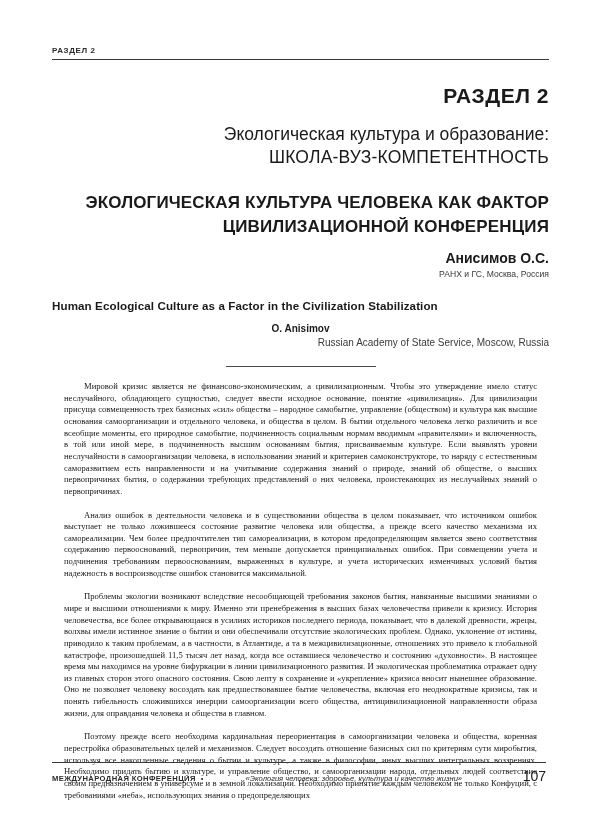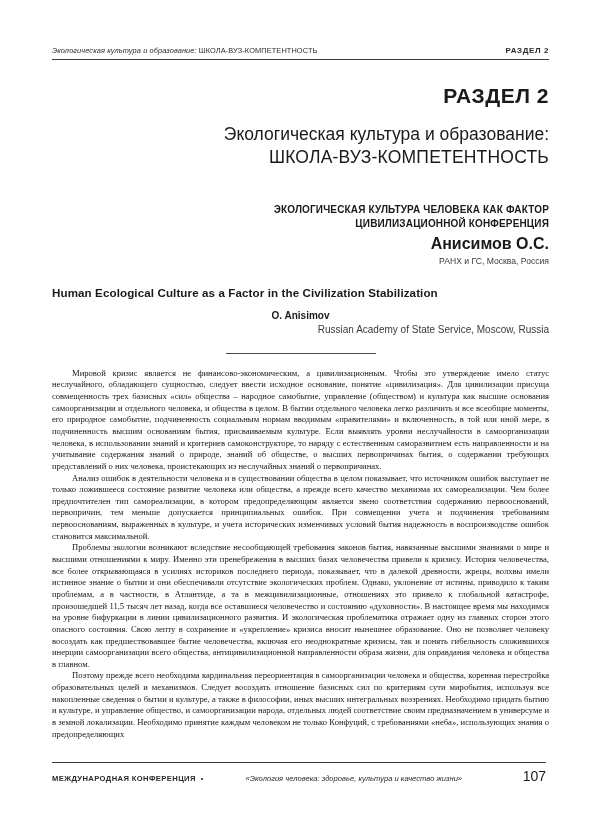--- a/index.html
+++ b/index.html
@@ -66,34 +66,34 @@
     margin-bottom: 4px;
   }
   .sect-title .l2 {
     display: block;
     font-size: 17.5px;
     letter-spacing: 0.2px;
   }
 
   
   .art-title-ru {
-    margin-top: 34px;
-    text-align: right;
-    font-family: "Liberation Sans", sans-serif;
-    font-weight: bold;
-    font-size: 10px;
+    margin-top: 22px;
+    text-align: right;
+    font-family: "Liberation Sans", sans-serif;
+    font-weight: bold;
+    font-size: 17px;
     line-height: 1.38;
     letter-spacing: 0.15px;
   }
   .authors-ru {
-    margin-top: 4px;
-    text-align: right;
-    font-family: "Liberation Sans", sans-serif;
-    font-weight: bold;
-    font-size: 16px;
+    margin-top: 12px;
+    text-align: right;
+    font-family: "Liberation Sans", sans-serif;
+    font-weight: bold;
+    font-size: 14px;
   }
   .affil-ru {
     margin-top: 3px;
     text-align: right;
     font-family: "Liberation Sans", sans-serif;
     font-size: 8.6px;
     color: #3a3a3a;
   }
   .art-title-en {
     margin-top: 20px;
@@ -119,21 +119,21 @@
   }
 
   .divider {
     width: 150px;
     margin: 18px auto 14px auto;
     border-top: 0.8px solid #4a4a4a;
   }
 
   
   .body-text p {
-    margin: 0;
+    margin: 12px;
     text-align: justify;
     text-indent: 20px;
     font-family: "Liberation Serif", serif;
     font-size: 8.6px;
     line-height: 1.355;
     color: #161616;
     hyphens: auto;
   }
 
   
@@ -175,21 +175,20 @@
     font-size: 14px;
     color: #1a1a1a;
   }
 </style>
 </head>
 <body>
 
 <div class="page">
 
   <div class="runhead">
-    <div class="left"><span>Экологическая культура и образование: </span><span class="caps">ШКОЛА-ВУЗ-КОМПЕТЕНТНОСТЬ</span></div>
     <div class="right">РАЗДЕЛ 2</div>
   </div>
   <div class="runrule"></div>
 
   <div class="sect-num">РАЗДЕЛ 2</div>
   <div class="sect-title">
     <span>Экологическая культура и образование:</span>
     <span class="l2">ШКОЛА-ВУЗ-КОМПЕТЕНТНОСТЬ</span>
   </div>
 

